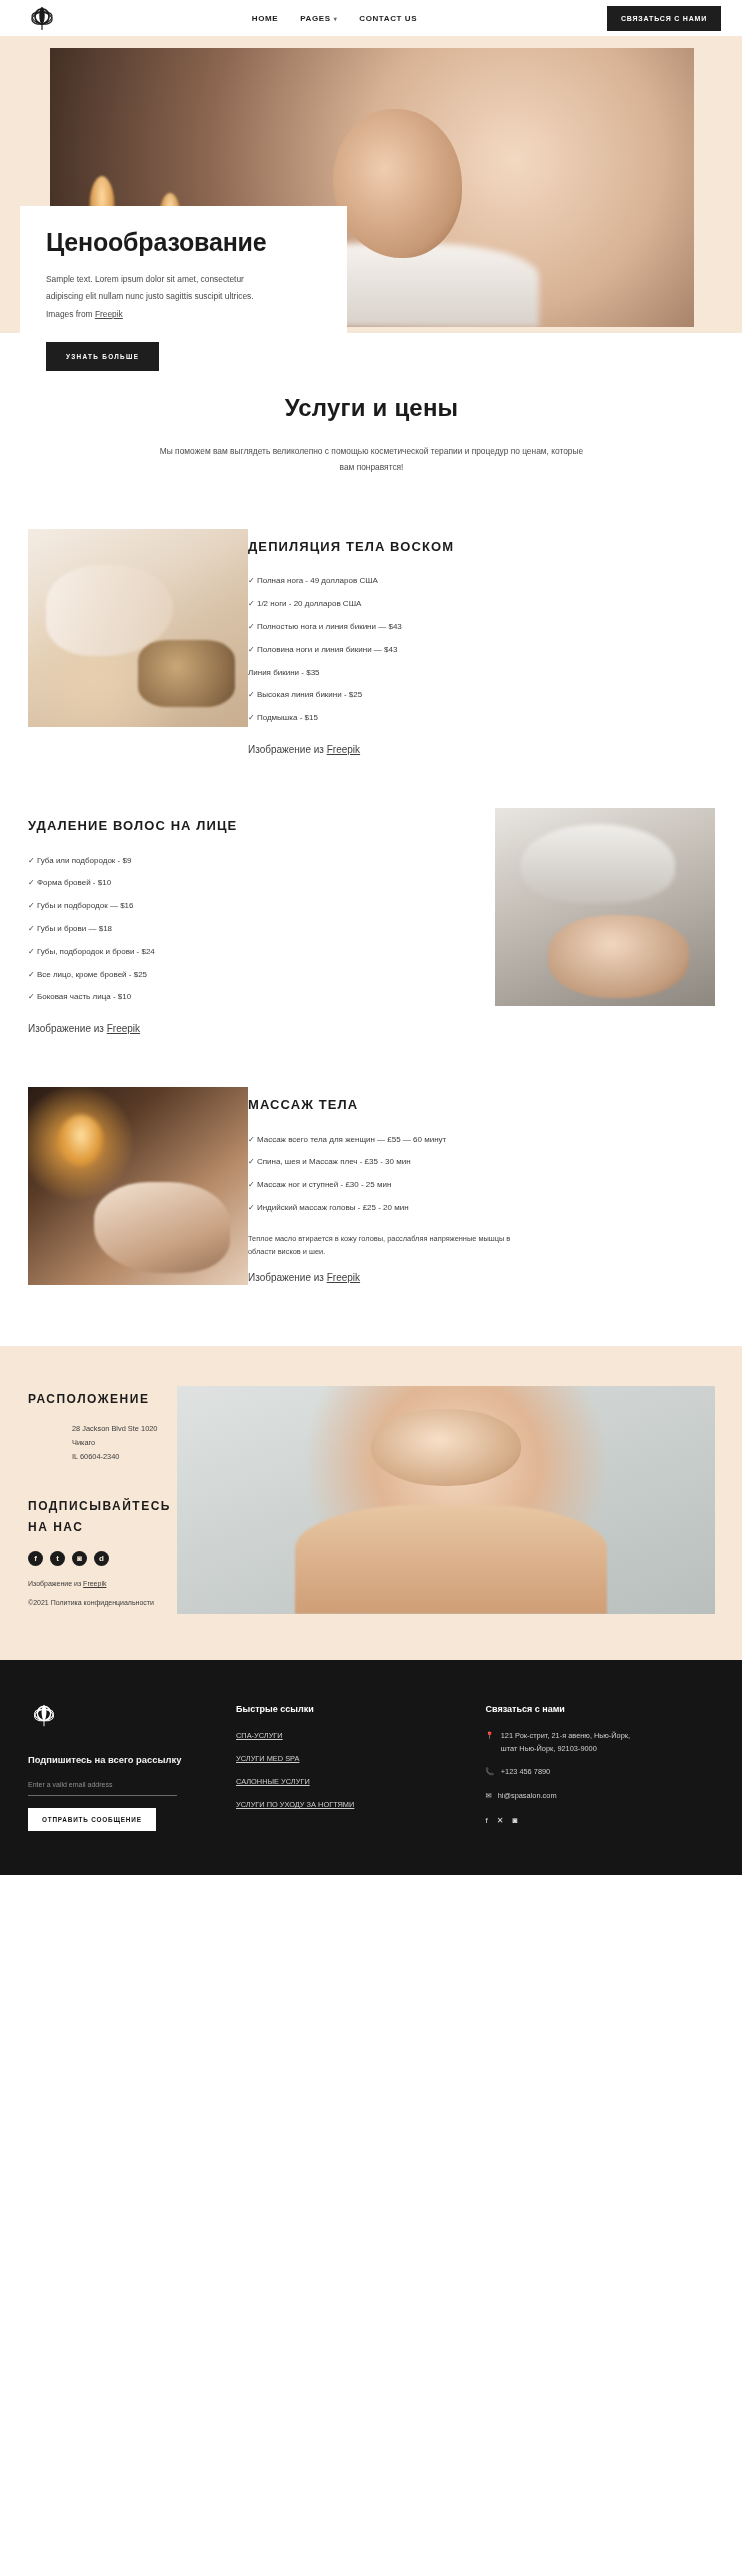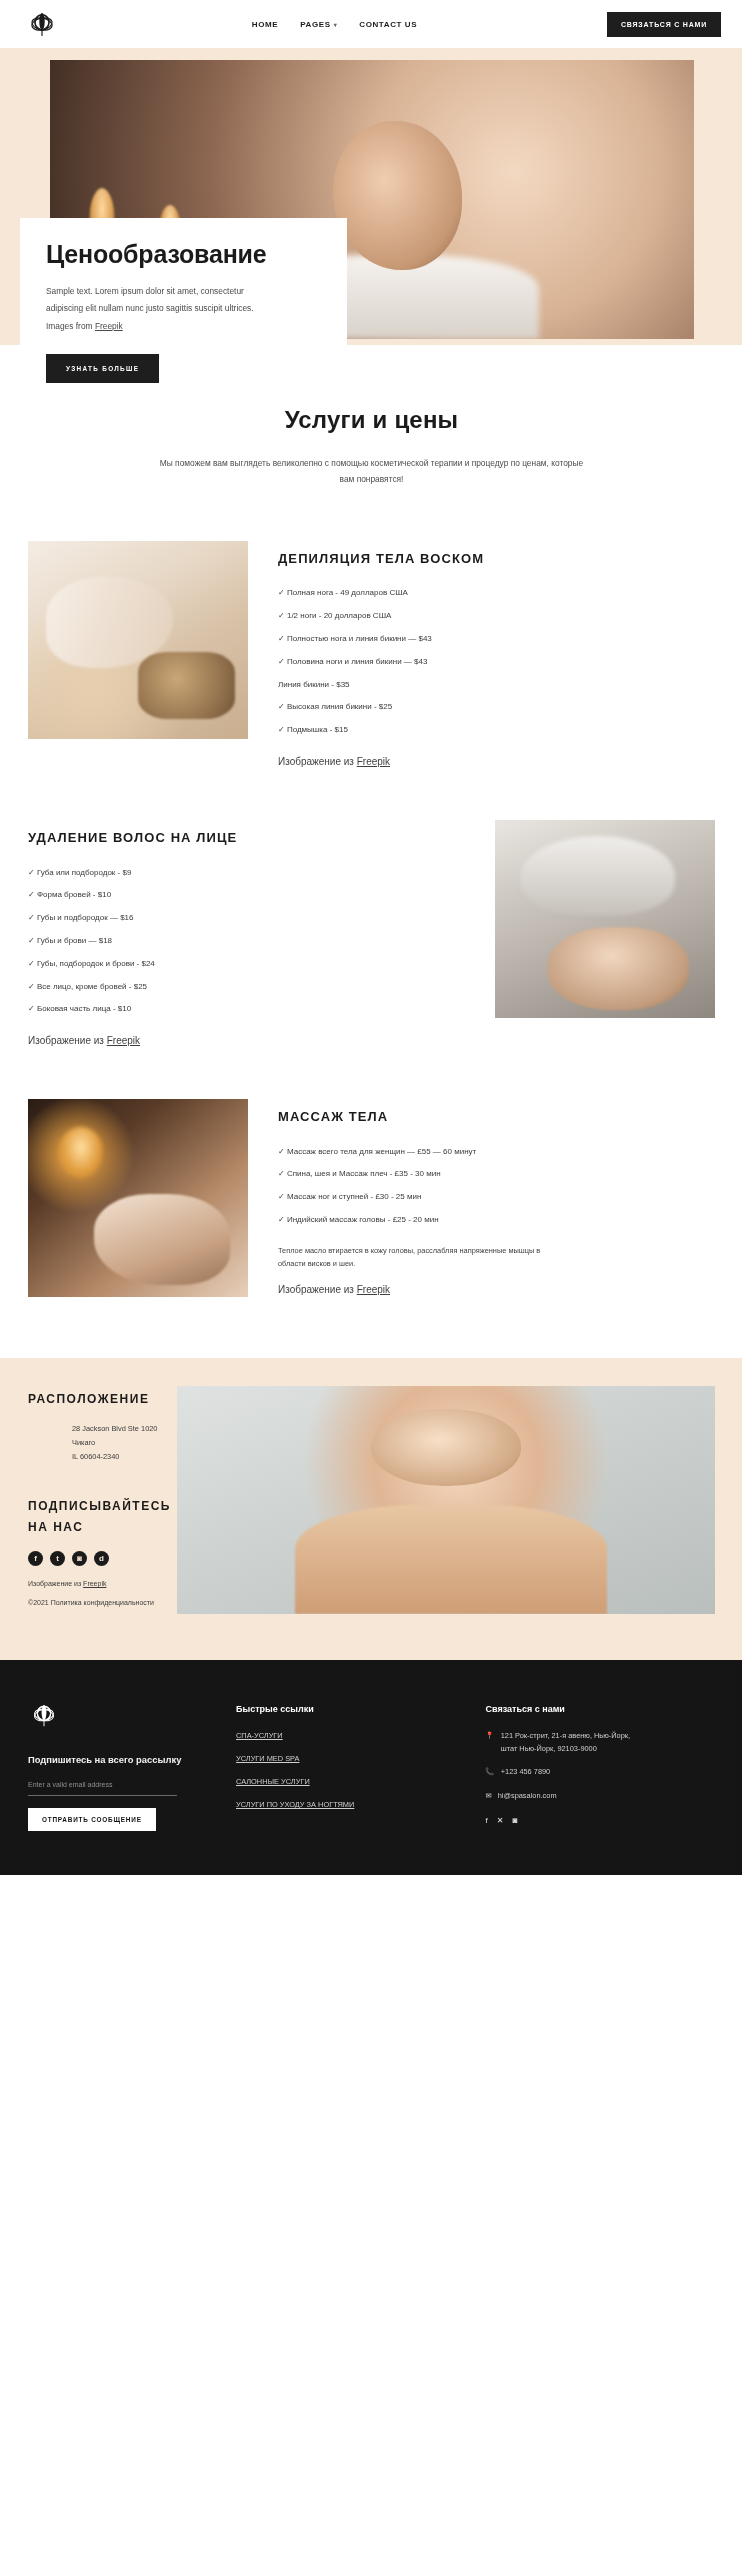--- a/index.html
+++ b/index.html
@@ -6,21 +6,21 @@
   html, body {
     width: 743px;
     background: #ffffff;
     font-family: "Liberation Sans", sans-serif;
     color: #2b2b2b;
   }
   body { width: 743px; height: 2576px; overflow: hidden; position: relative; }
 
   
   .header {
-    height: 48px;
+    height: 36px;
     display: flex;
     align-items: center;
     padding: 0 22px;
     background: #ffffff;
     border-radius: 21px;
   }
   .logo { width: 40px; height: 34px; display: flex; align-items: center; justify-content: center; }
   .nav {
     flex: 1;
     display: flex;
@@ -131,21 +131,20 @@
     margin: 22px auto 0 auto;
     max-width: 426px;
     font-size: 8.4px;
     line-height: 1.9;
     color: #4d4d4d;
   }
 
   
   .svc {
     display: flex;
-    gap: 30px;
     padding: 0 28px;
     margin-top: 53px;
     align-items: flex-start;
   }
   .svc.reverse { flex-direction: row-reverse; }
   .svc-img { width: 220px; height: 198px; flex: none; }
   .svc-body { flex: 1; padding-top: 8px; }
   .svc-title {
     font-size: 13px;
     font-weight: bold;
@@ -229,21 +228,21 @@
     background: linear-gradient(160deg, #f3e3d3, #c9a283 65%, #9a7458 100%);
     border-radius: 40% 45% 35% 50%;
     filter: blur(1px);
   }
 
   
   .location-wrap {
     margin-top: 61px;
     background: #f7e7d6;
     display: flex;
-    padding: 28px 28px 46px 28px;
+    padding: 40px 28px 46px 28px;
     position: relative;
   }
   .loc-left { width: 149px; flex: none; padding-top: 6px; }
   .loc-title {
     font-size: 12px;
     font-weight: bold;
     letter-spacing: 1.5px;
     color: #1b1b1b;
   }
   .loc-addr {

